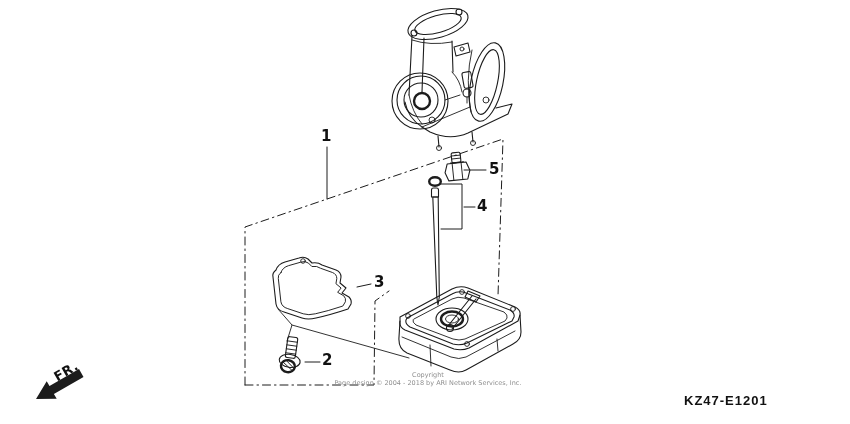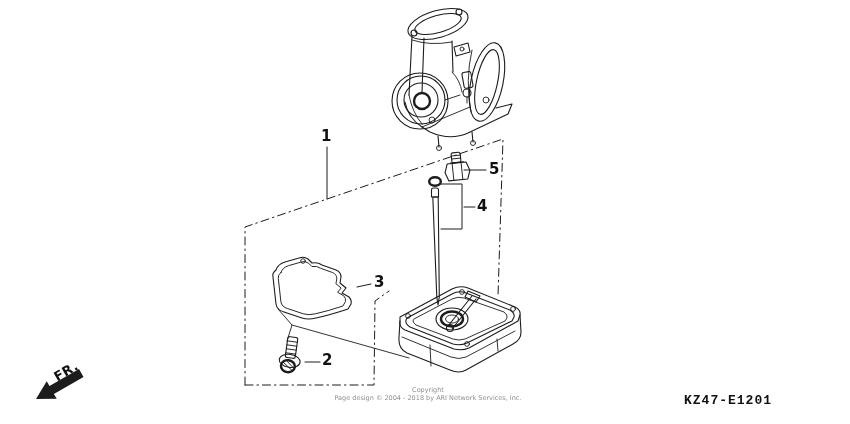--- a/index.html
+++ b/index.html
@@ -16,27 +16,27 @@
   #art .filled{fill:#1c1c1c;stroke:none;}
   .callout{
     position:absolute;font-size:15px;font-weight:bold;color:#111111;
     line-height:15px;
   }
   .fr-label{
     position:absolute;left:55px;top:370px;font-size:13px;font-weight:bold;
     color:#111111;transform:rotate(-30deg);transform-origin:left center;letter-spacing:.5px;
   }
   .footer-copy{
-    position:absolute;left:318px;top:387px;width:220px;text-align:center;
+    position:absolute;left:318px;top:372px;width:220px;text-align:center;
     font-size:6.5px;line-height:7.5px;color:#8f8f8f;
   }
   .footer-copy span{display:block;}
   .diagram-code{
     position:absolute;left:684px;top:393px;
-    font-family:Liberation Mono, monospace;
+    font-family:Liberation Sans, sans-serif;
     font-size:13px;font-weight:bold;letter-spacing:1px;color:#111111;
   }
 </style>
 </head>
 <body>
 
 <div id="stage">
 
   <svg id="art" width="850" height="424" viewBox="0 0 850 424">
 

